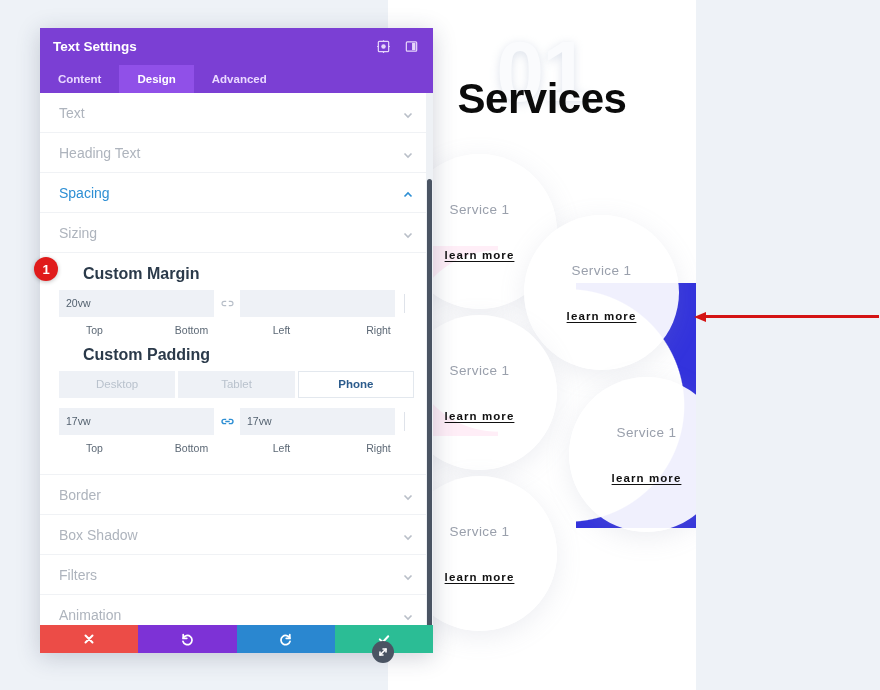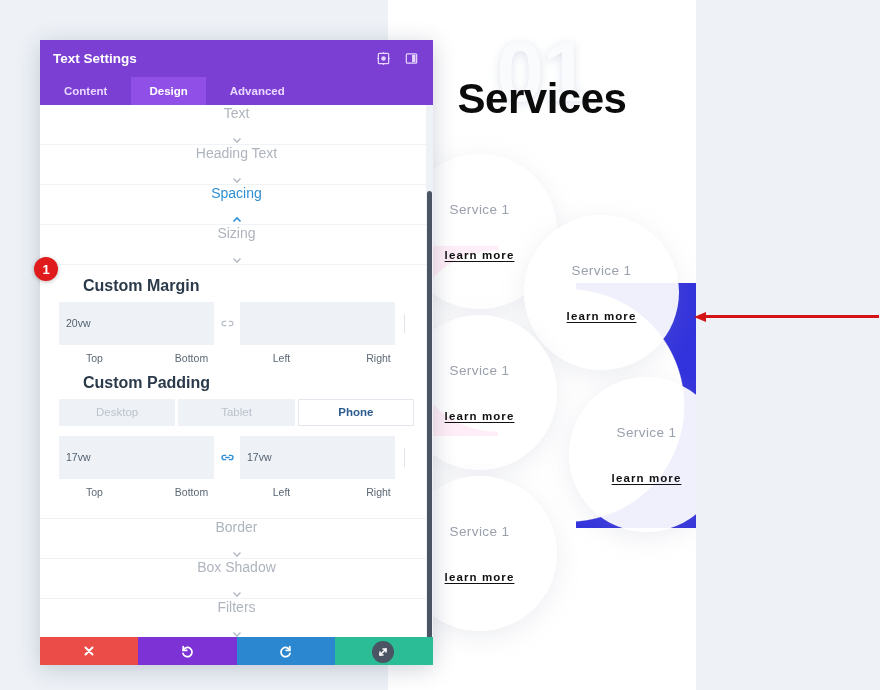--- a/index.html
+++ b/index.html
@@ -75,21 +75,21 @@
     position:absolute;left:10px;top:3px;width:175px;height:3px;background:#d41414;
   }
   .arrow .head{
     position:absolute;left:0;top:0;width:0;height:0;
     border-top:5px solid transparent;border-bottom:5px solid transparent;
     border-right:12px solid #d41414;
   }
 
   
   .modal{
-    position:absolute;left:40px;top:40px;width:393px;height:625px;
+    position:absolute;left:40px;top:28px;width:393px;height:625px;
     background:#15803d;
     box-shadow:0 4px 22px rgba(40,50,80,.22);
     display:flex;flex-direction:column;overflow:hidden;
   }
   .m-head{
     height:37px;background:#7b3fd4;
     display:flex;align-items:center;padding:0 13px;
     flex:0 0 auto;
   }
   .m-title{color:#fff;font-size:13.5px;font-weight:bold;flex:1;}
@@ -98,55 +98,55 @@
     width:17px;height:17px;display:flex;align-items:center;justify-content:center;
     color:#e6d6fb;
   }
   .hicon svg{display:block;}
 
   .m-tabs{
     height:28px;background:#7b3fd4;display:flex;flex:0 0 auto;
   }
   .m-tab{
     padding:0 18px;height:28px;line-height:28px;
-    color:#ead9ff;font-size:11.5px;font-weight:bold;cursor:pointer;margin-left:6px;
+    color:#ead9ff;font-size:11.5px;font-weight:bold;cursor:pointer;
   }
   .m-tab.active{background:#9050e8;color:#fff;}
 
   .m-body{
     flex:1 1 auto;position:relative;overflow:hidden;background:#fff;
   }
   .scroll-track{
     position:absolute;right:0;top:0;width:7px;height:100%;background:#eef1f5;
   }
   .scroll-thumb{
     position:absolute;right:1px;top:86px;width:5px;height:500px;
     background:#4a5463;border-radius:3px;
   }
 
   .acc{
     padding:0 19px;height:39px;display:flex;align-items:center;
-    border-bottom:1px solid #f0f2f5;cursor:pointer;flex-direction:column;
+    border-bottom:1px solid #f0f2f5;cursor:pointer;
   }
   .acc .lbl{flex:1;font-size:14px;color:#aeb4bd;font-weight:400;}
   .acc.open .lbl{color:#2e8fd4;}
   .chev{width:12px;height:12px;color:#b9bfc8;}
   .acc.open .chev{color:#2e8fd4;}
 
   .sec-body{padding:6px 19px 10px 19px;border-bottom:1px solid #f0f2f5;}
   .field-label{
     font-size:16px;color:#2b3a4a;font-weight:bold;
     margin:6px 0 7px 0;
     padding-left:24px;
   }
   .inp-row{display:flex;align-items:center;margin-bottom:3px;}
   .inp-group{display:flex;align-items:center;flex:1;}
   .inp{
     flex:1;height:19px;background:#eef1f6;border:none;
-    font-size:10.5px;color:#53616f;padding:12px 7px;
+    font-size:10.5px;color:#53616f;padding:4px 7px;
     font-family:"Liberation Sans", sans-serif;
     line-height:19px;
   }
   .link-ic{
     width:26px;text-align:center;font-size:10px;color:#b7bec8;
     display:flex;align-items:center;justify-content:center;
   }
   .link-ic.on{color:#2e8fd4;}
   .divider{width:1px;height:19px;background:#dfe3ea;margin:0 9px;}
   .cap-row{display:flex;margin-bottom:10px;}

